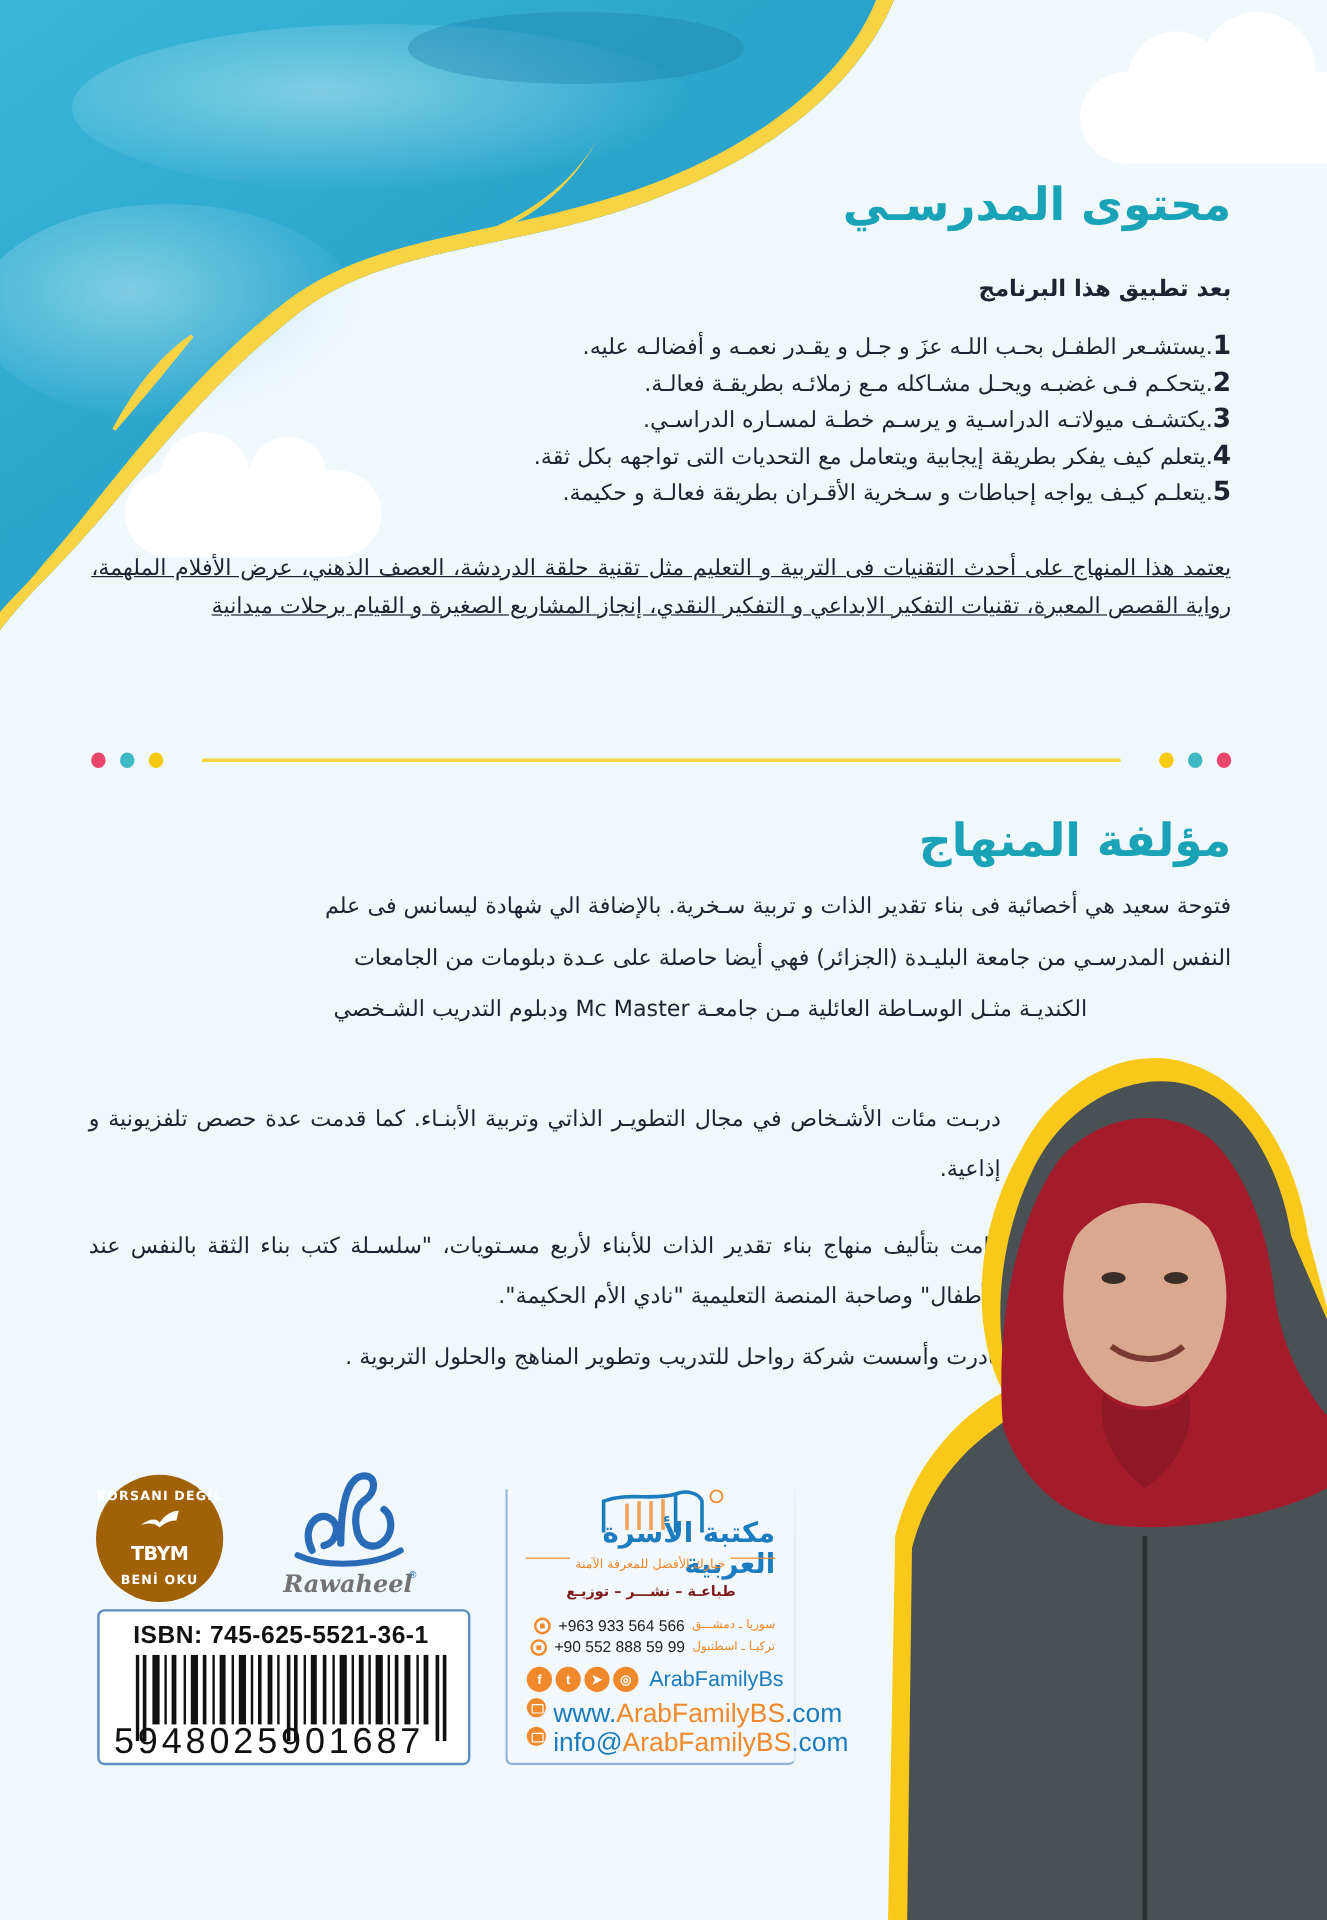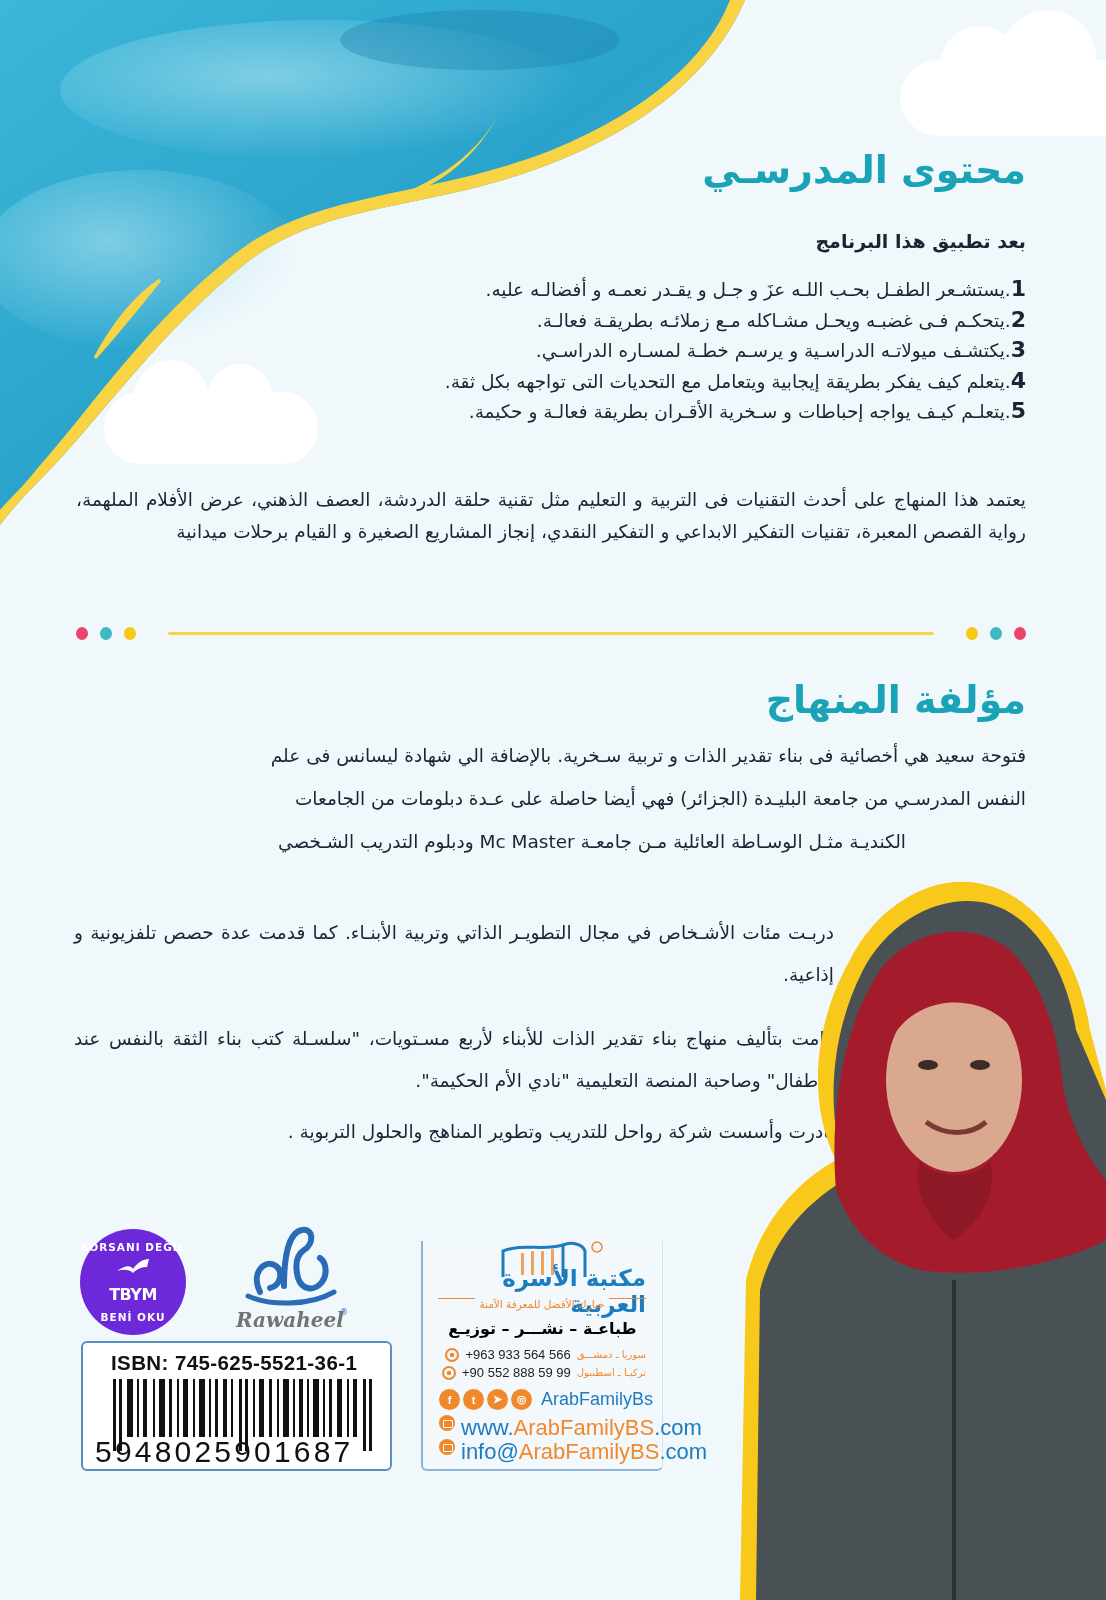--- a/index.html
+++ b/index.html
@@ -47,41 +47,41 @@
     .outcomes li {
       font-size: 18.5px; height: 30.5px; line-height: 30.5px; white-space: nowrap;
       text-align: right;
     }
     .outcomes .num { font-weight: bold; font-size: 22px; }
 
     .para {
       position: absolute; direction: rtl; text-align: justify; text-align-last: right;
       font-size: 18.5px; line-height: 32px;
     }
-    .para-method { right: 80px; top: 484px; width: 950px; }
+    .para-method { right: 80px; top: 458px; width: 950px; text-decoration: underline; }
 
     .divider { position: absolute; top: 625px; left: 76px; width: 950px; height: 16px; }
     .divider .line { position: absolute; left: 92px; right: 92px; top: 7px; height: 2.5px; background: #f8d444; border-radius: 2px; }
     .dot { position: absolute; top: 2px; width: 12px; height: 13px; border-radius: 50%; }
 
     .author-p1 { right: 80px; top: 734px; width: 950px; }
     .author-p1 .indent-line { display: block; padding-right: 120px; }
     .author-p1 .indent-line2 { display: block; padding-right: 255px; }
 
     .author-p2 { right: 272px; top: 912px; width: 760px; }
     .author-p3 { right: 272px; top: 1018px; width: 760px; }
     .author-p4 { right: 272px; top: 1116px; width: 760px; text-align: right; }
 
     
     .photo { position: absolute; left: 740px; top: 860px; width: 366px; height: 740px; }
 
     
     .tbym-badge {
       position: absolute; left: 80px; top: 1229px; width: 106px; height: 106px; border-radius: 50%;
-      background: #6d28d9; color: #fff; display: flex; align-items: center; justify-content: center;
+      background: #a16207; color: #fff; display: flex; align-items: center; justify-content: center;
       flex-direction: column; font-weight: bold;
     }
     .tbym-badge .ring-top { position: absolute; top: 12px; font-size: 10.5px; letter-spacing: 1px; }
     .tbym-badge .ring-bottom { position: absolute; bottom: 12px; font-size: 10.5px; letter-spacing: 1px; }
     .tbym-badge .center-text { font-size: 16px; font-weight: bold; margin-top: 12px; letter-spacing: -0.5px; }
     .tbym-badge .book-icon { width: 36px; height: 16px; margin-top: -4px; }
 
     .rawaheel { position: absolute; left: 230px; top: 1222px; width: 120px; height: 112px; text-align: center; }
     .rawaheel .brand {
       position: absolute; left: 6px; top: 86px; font-family: "DejaVu Serif", serif; font-style: italic; font-weight: bold;
@@ -110,21 +110,21 @@
     }
     .pub-logo { position: absolute; left: 50px; top: 0; width: 140px; height: 38px; }
     .pub-name {
       position: absolute; right: 16px; top: 24px; direction: rtl; font-weight: bold; font-size: 23px; color: #1c7cc0;
     }
     .pub-tagline {
       position: absolute; right: 16px; top: 57px; width: 208px; direction: rtl; font-size: 10.5px; color: #f0892c;
       display: flex; align-items: flex-start; gap: 4px;
     }
     .pub-tagline .rule { flex: 1; height: 1px; background: #f0892c; }
-    .pub-services { position: absolute; right: 0; left: 0; top: 78px; text-align: center; direction: rtl; font-size: 16px; color: #000000; font-weight: bold; }
+    .pub-services { position: absolute; right: 0; left: 0; top: 78px; text-align: center; direction: rtl; font-size: 12px; color: #7f1d1d; font-weight: bold; }
     .contact-row { position: absolute; right: 16px; direction: rtl; display: flex; align-items: center; gap: 6px; font-size: 12.5px; }
     .contact-row .place { color: #f0892c; font-size: 10px; }
     .contact-row .phone { color: #222; font-family: "Liberation Sans", sans-serif; font-size: 13px; direction: ltr; }
     .wa-icon { width: 14px; height: 14px; border: 2px solid #f0892c; border-radius: 50%; display: inline-block; position: relative; }
     .wa-icon::after { content: ""; position: absolute; left: 3px; top: 3px; width: 4px; height: 4px; background: #f0892c; border-radius: 1px; }
     .row-syria { top: 106px; }
     .row-turkey { top: 124px; }
 
     .social-row { position: absolute; left: 16px; top: 148px; display: flex; align-items: center; gap: 3px; }
     .soc { width: 21px; height: 21px; border-radius: 50%; background: #f0892c; color: #fff; font-size: 11px; font-weight: bold;

